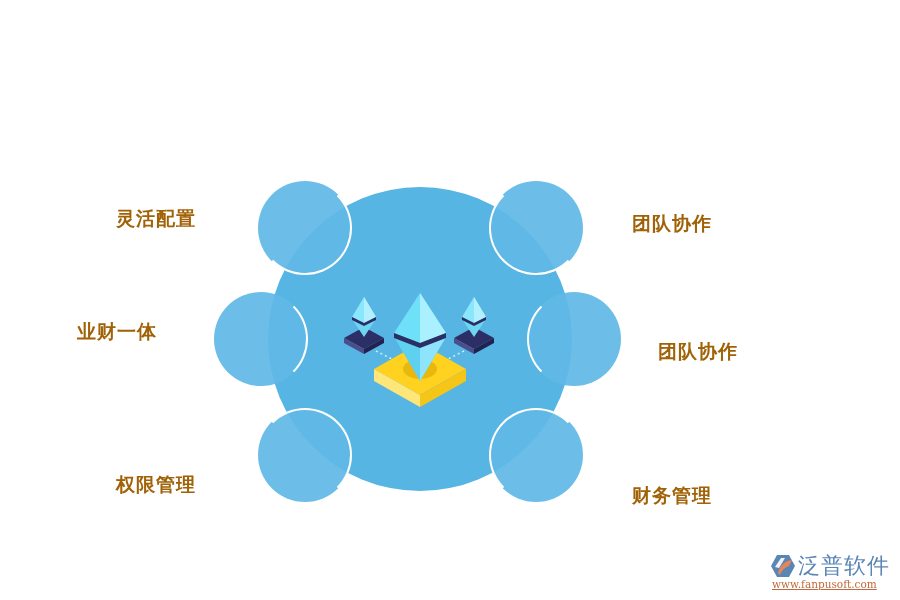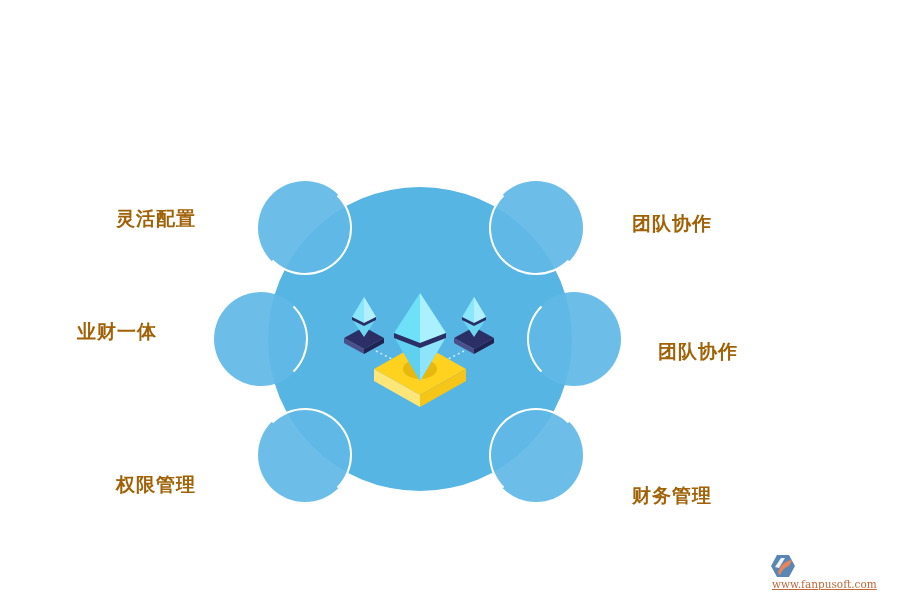--- a/index.html
+++ b/index.html
@@ -96,14 +96,15 @@
   <polygon points="80,62 106,52 80,96" fill="#8ee4fa"></polygon>
   <polygon points="54,48 80,58 106,48 106,53 80,63 54,53" fill="#2b2f66"></polygon>
 </svg>
 
 <div class="logo">
   <svg class="logo-icon" viewBox="0 0 26 26">
     <polygon points="7,2 19,2 25,13 19,24 7,24 1,13" fill="#5a86b4"></polygon>
     <path d="M8,20 C10,12 15,8 22,7 L19,13 C15,14 12,17 10,22 Z" fill="#e8845a"></path>
     <path d="M5,14 L11,5 L15,5 L9,15 Z" fill="#ffffff" opacity="0.9"></path>
   </svg>
+  <span class="logo-name">泛普软件</span>
   <span class="logo-url">www.fanpusoft.com</span>
 </div>
 
 </body></html>

